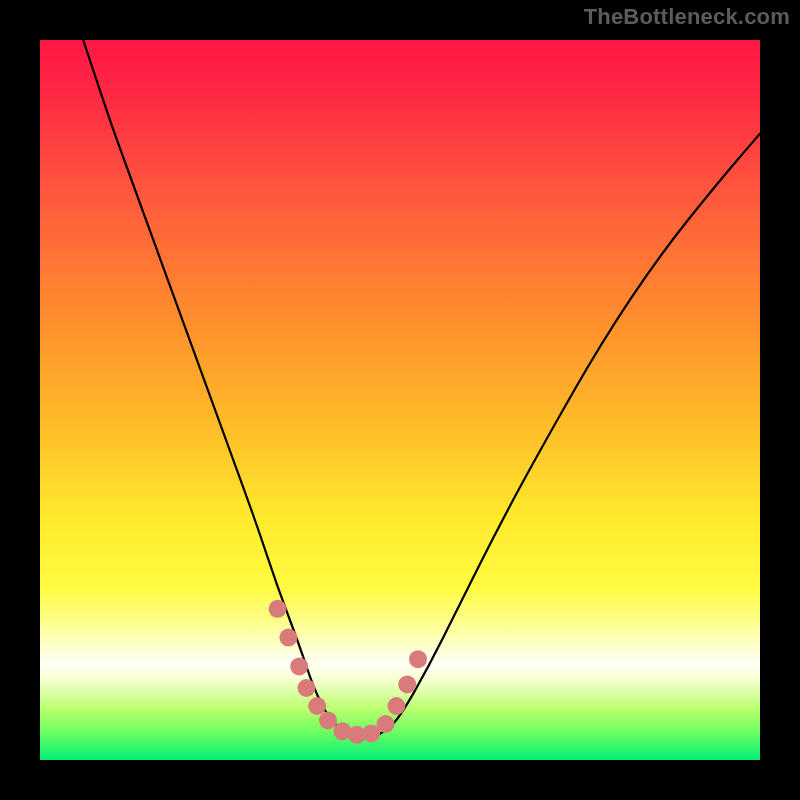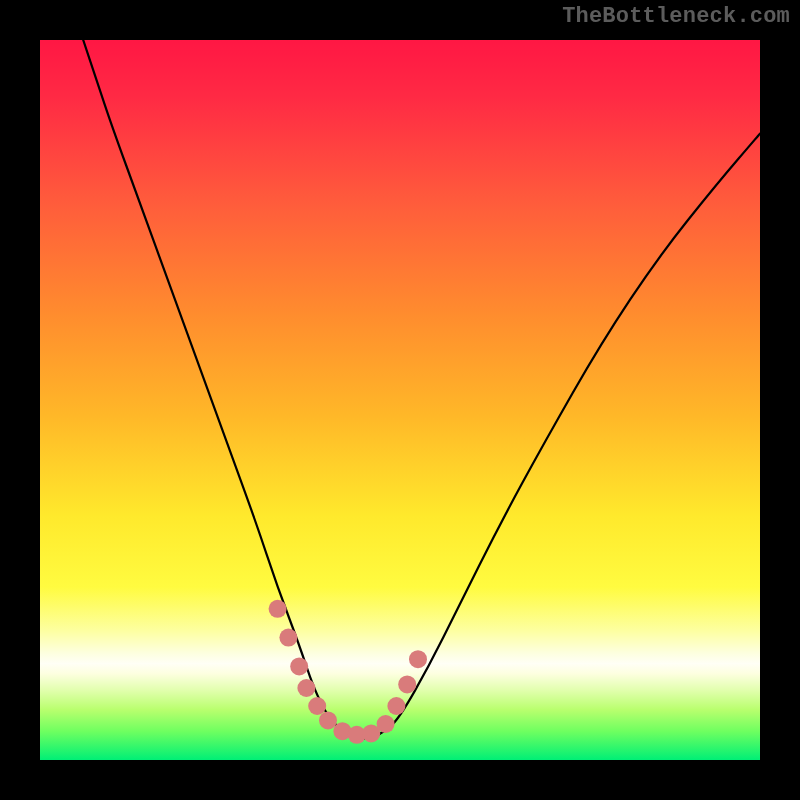--- a/index.html
+++ b/index.html
@@ -9,21 +9,20 @@
     height: 800px;
     background: #000;
     overflow: hidden;
     font-family: Arial, Helvetica, sans-serif;
   }
   .frame {
     position: relative;
     width: 800px;
     height: 800px;
     background: #000;
-    font-family: Liberation Mono, monospace;
   }
   .watermark {
     position: absolute;
     top: 4px;
     right: 10px;
     color: #5c5c5c;
     font-size: 22px;
     font-weight: 600;
     letter-spacing: 0.2px;
     z-index: 10;

